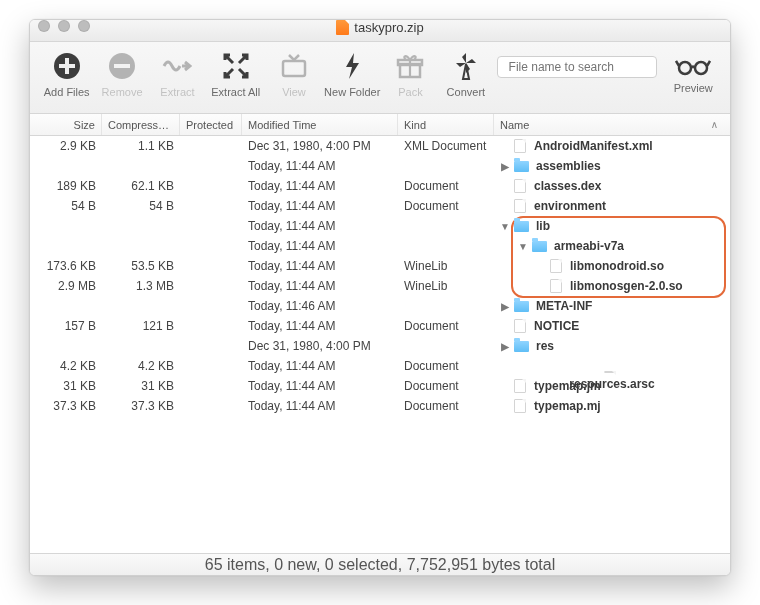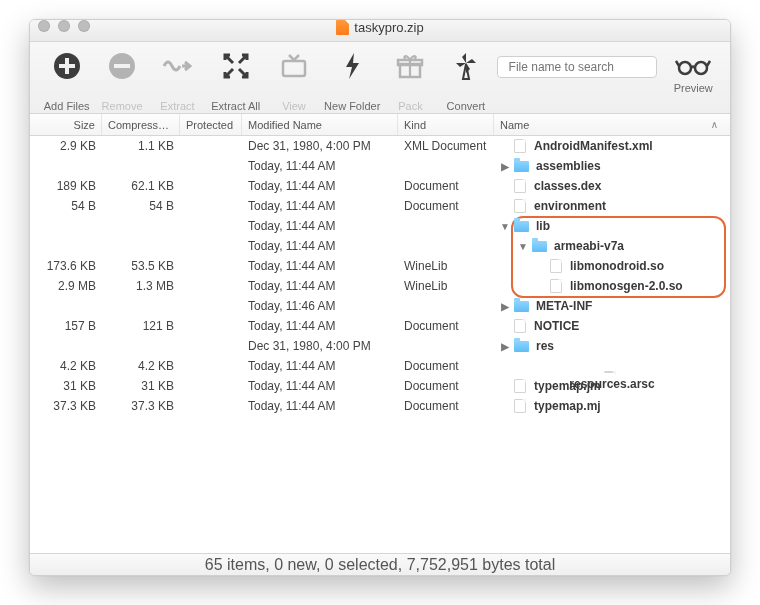--- a/index.html
+++ b/index.html
@@ -57,21 +57,21 @@
     background: linear-gradient(#f7f7f7,#efefef);
     border-bottom: 1px solid #d6d6d6;
     display:flex; align-items:flex-start;
     padding: 8px 10px 0 10px;
     gap: 2px;
   }
   .tool {
     display:flex; flex-direction:column; align-items:center;
     width: 56px;
     font-size:11px; color:#6a6a6a;
-    gap:18px;
+    gap:4px;
   }
   .tool.wide { width: 62px; }
   .tool .glyph {
     width:32px; height:32px; display:flex; align-items:center; justify-content:center;
     color:#5b5b5b; font-size:24px;
   }
   .tool.disabled { opacity:0.35; }
   .spacer { flex:1; }
   .search {
     display:flex; align-items:center;
@@ -273,21 +273,21 @@
     <div class="col c-size">
         <span>Size</span>
       </div>
     <div class="col c-comp left">
         <span>Compress…</span>
       </div>
     <div class="col c-prot left">
         <span>Protected</span>
       </div>
     <div class="col c-mtime">
-        <span>Modified Name</span>
+        <span>Modified Time</span>
       </div>
     <div class="col c-kind">
         <span>Kind</span>
       </div>
     <div class="col c-name">
         <span>Name</span>
         <span class="sort">∧</span>
       </div>
   </div>
 

